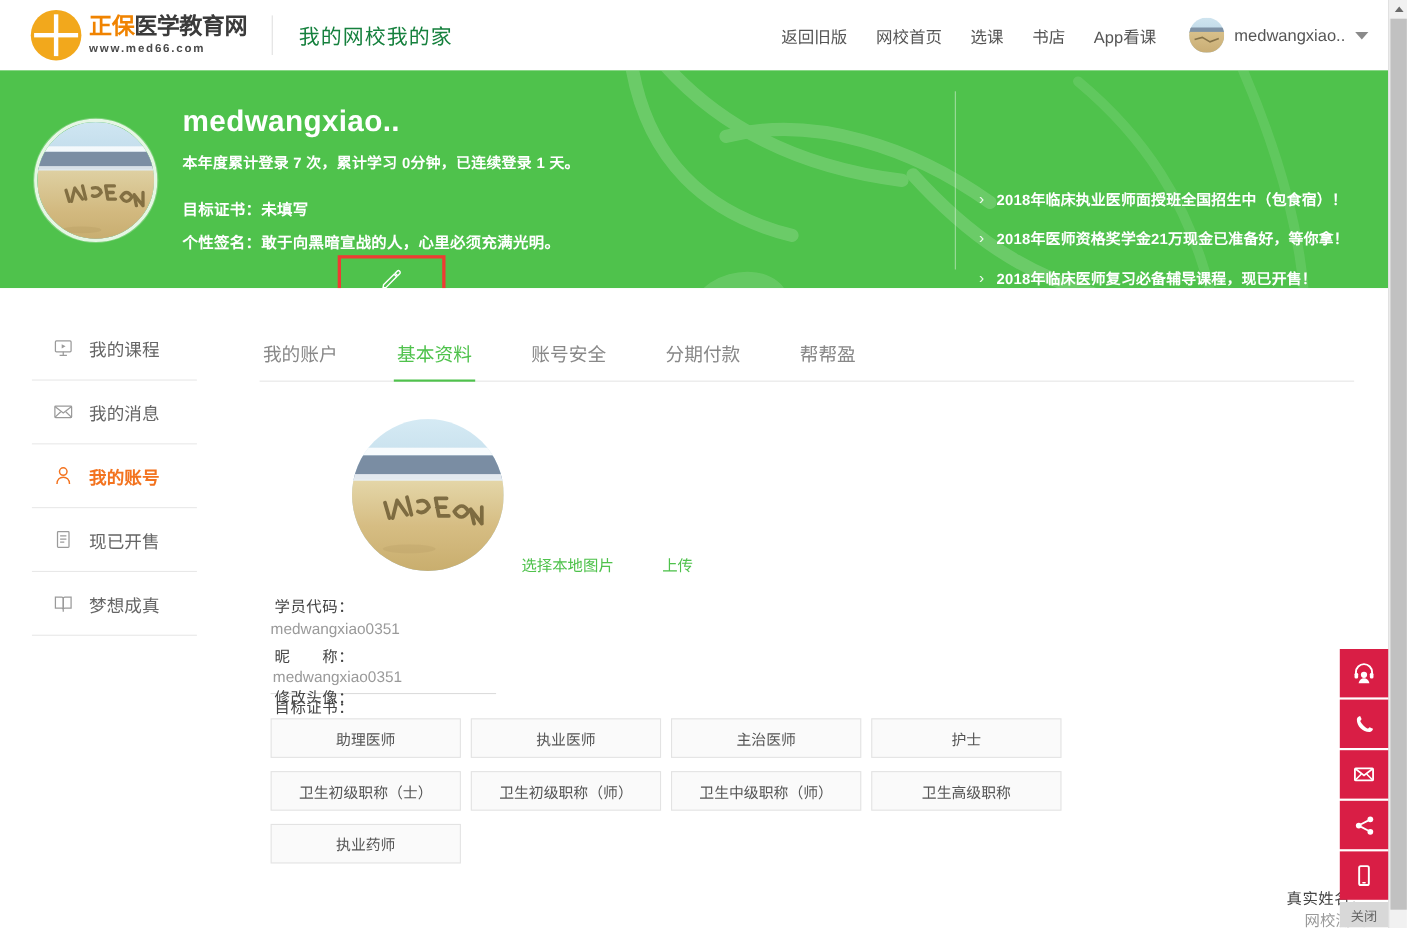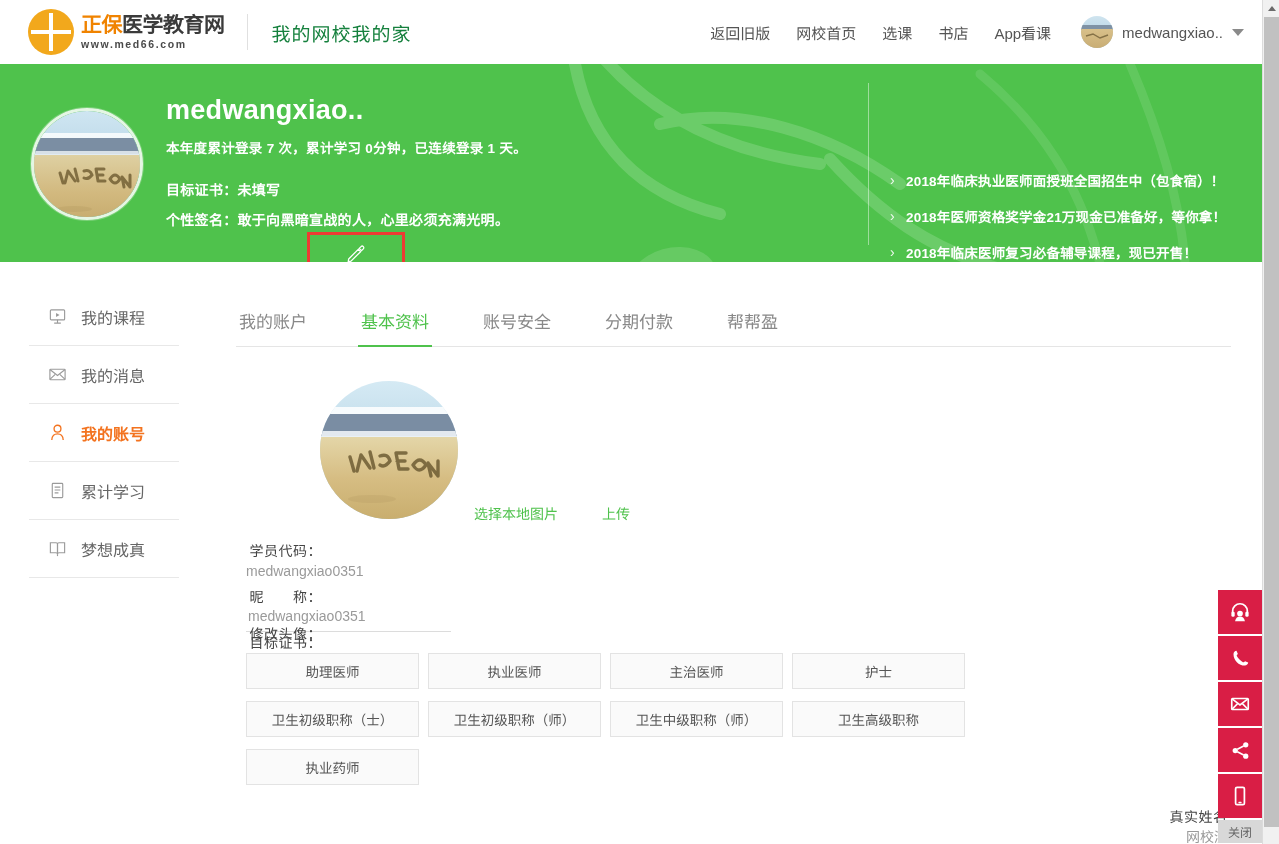--- a/index.html
+++ b/index.html
@@ -458,21 +458,21 @@
         <span>我的账号</span>
       </div>
 
       <div class="side-item">
         <span class="si-icon">
           <svg viewBox="0 0 20 20" width="19" height="19" fill="none" stroke="#9a9a9a" stroke-width="1.2">
             <rect x="4.5" y="2.5" width="11" height="15" rx="0.8"></rect>
             <path d="M7 6.5 H13 M7 9.5 H13 M7 12.5 H11"></path>
           </svg>
         </span>
-        <span>累计学习</span>
+        <span>现已开售</span>
       </div>
 
       <div class="side-item">
         <span class="si-icon">
           <svg viewBox="0 0 20 20" width="19" height="19" fill="none" stroke="#9a9a9a" stroke-width="1.2">
             <path d="M2.5 4 H8.5 A1.5 1.5 0 0 1 10 5.5 V16 A1.5 1.5 0 0 0 8.5 14.5 H2.5 Z"></path>
             <path d="M17.5 4 H11.5 A1.5 1.5 0 0 0 10 5.5 V16 A1.5 1.5 0 0 1 11.5 14.5 H17.5 Z"></path>
             <path d="M10 16 V18"></path>
           </svg>
         </span>

